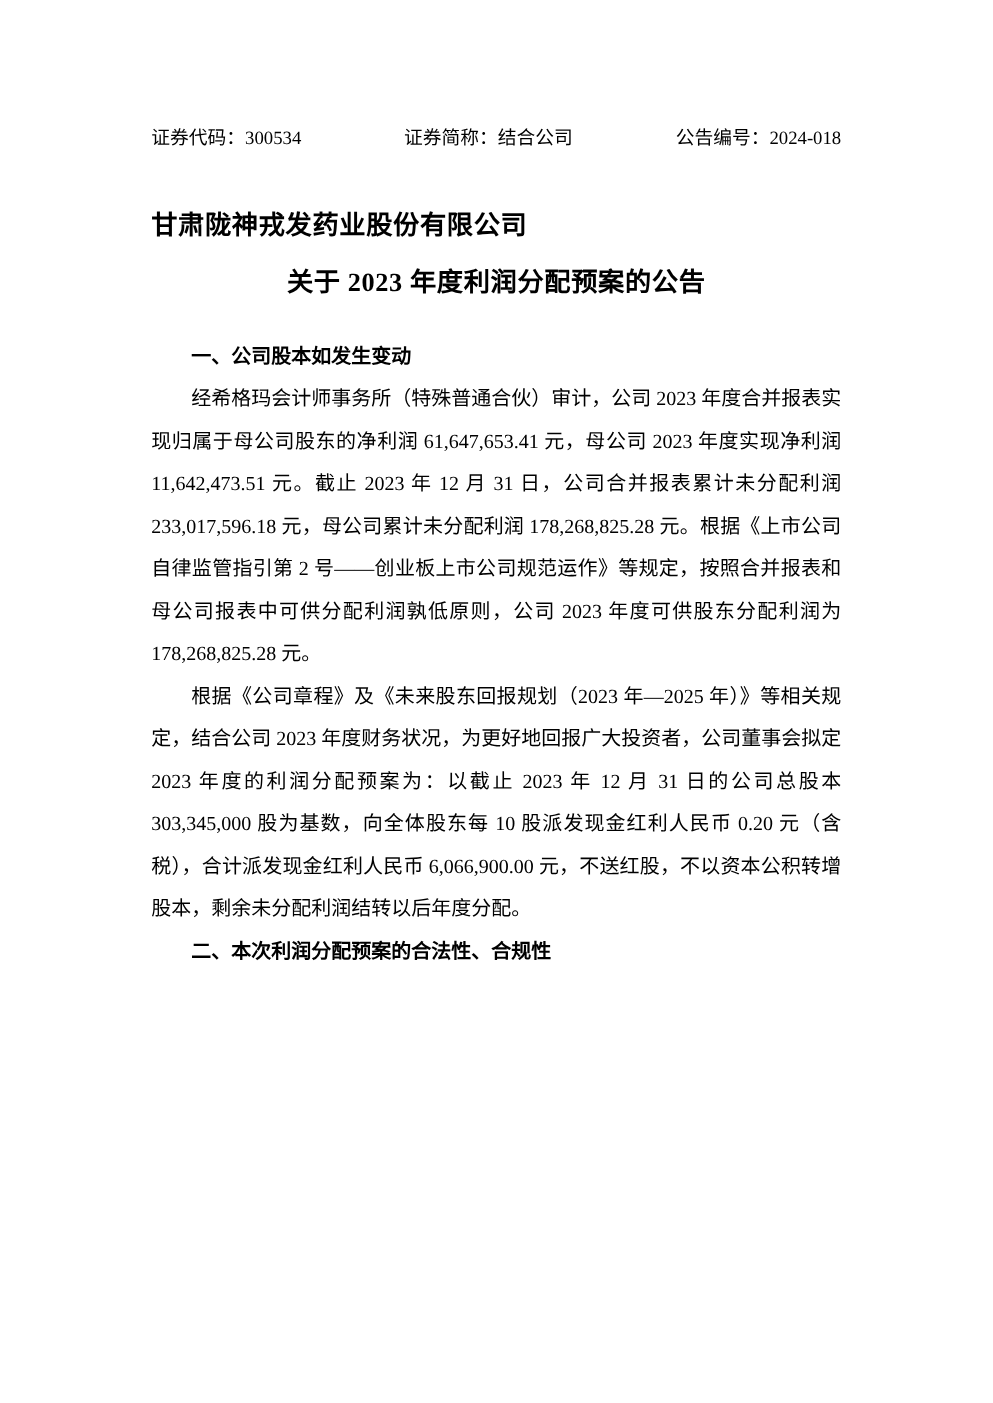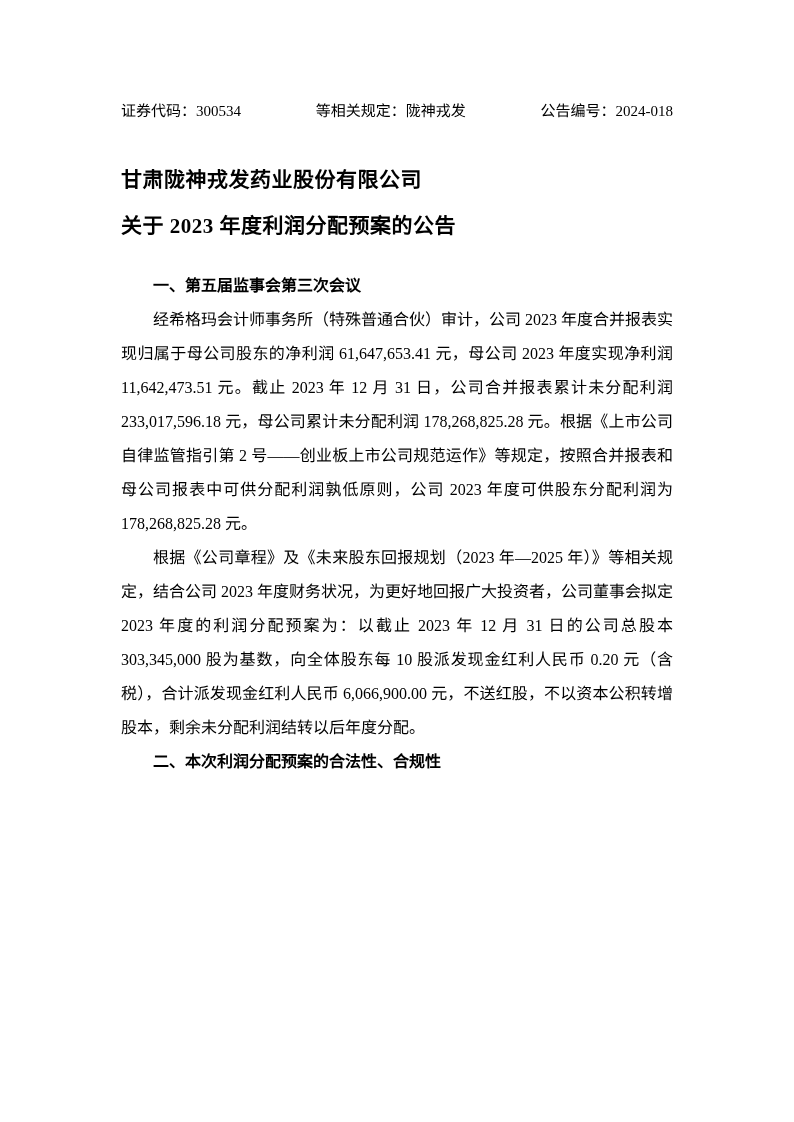--- a/index.html
+++ b/index.html
@@ -28,21 +28,21 @@
     white-space: nowrap;
   }
   .doc-title {
     font-weight: bold;
     font-size: 21px;
     line-height: 30px;
     margin-top: 44px;
     letter-spacing: 0.5px;
   }
   .doc-subtitle {
-    text-align: left;
+    text-align: center;
     font-weight: bold;
     font-size: 21px;
     line-height: 30px;
     margin-top: 16px;
     letter-spacing: 0.5px;
   }
   .disclaimer {
     margin-top: 40px;
     font-size: 16px;
     font-weight: bold;
@@ -68,28 +68,28 @@
     margin: 0;
   }
 </style>
 </head>
 <body>
 
 <div class="page">
 
   <div class="doc-header">
     <span>证券代码：300534</span>
-    <span>等相关规定：陇神戎发</span>
+    <span>证券简称：结合公司</span>
     <span>公告编号：2024-018</span>
   </div>
 
   <div class="doc-title">甘肃陇神戎发药业股份有限公司</div>
   <div class="doc-subtitle">关于 2023 年度利润分配预案的公告</div>
 
 
   <div class="body-text">
-    <p class="section-heading">一、第五届监事会第三次会议</p>
+    <p class="section-heading">一、公司股本如发生变动</p>
     <p class="para">经希格玛会计师事务所（特殊普通合伙）审计，公司 2023 年度合并报表实现归属于母公司股东的净利润 61,647,653.41 元，母公司 2023 年度实现净利润 11,642,473.51 元。截止 2023 年 12 月 31 日，公司合并报表累计未分配利润 233,017,596.18 元，母公司累计未分配利润 178,268,825.28 元。根据《上市公司自律监管指引第 2 号——创业板上市公司规范运作》等规定，按照合并报表和母公司报表中可供分配利润孰低原则，公司 2023 年度可供股东分配利润为 178,268,825.28 元。</p>
     <p class="para">根据《公司章程》及《未来股东回报规划（2023 年—2025 年）》等相关规定，结合公司 2023 年度财务状况，为更好地回报广大投资者，公司董事会拟定 2023 年度的利润分配预案为：以截止 2023 年 12 月 31 日的公司总股本 303,345,000 股为基数，向全体股东每 10 股派发现金红利人民币 0.20 元（含税），合计派发现金红利人民币 6,066,900.00 元，不送红股，不以资本公积转增股本，剩余未分配利润结转以后年度分配。</p>
     <p class="section-heading">二、本次利润分配预案的合法性、合规性</p>
   </div>
 
 </div>
 
 </body></html>

